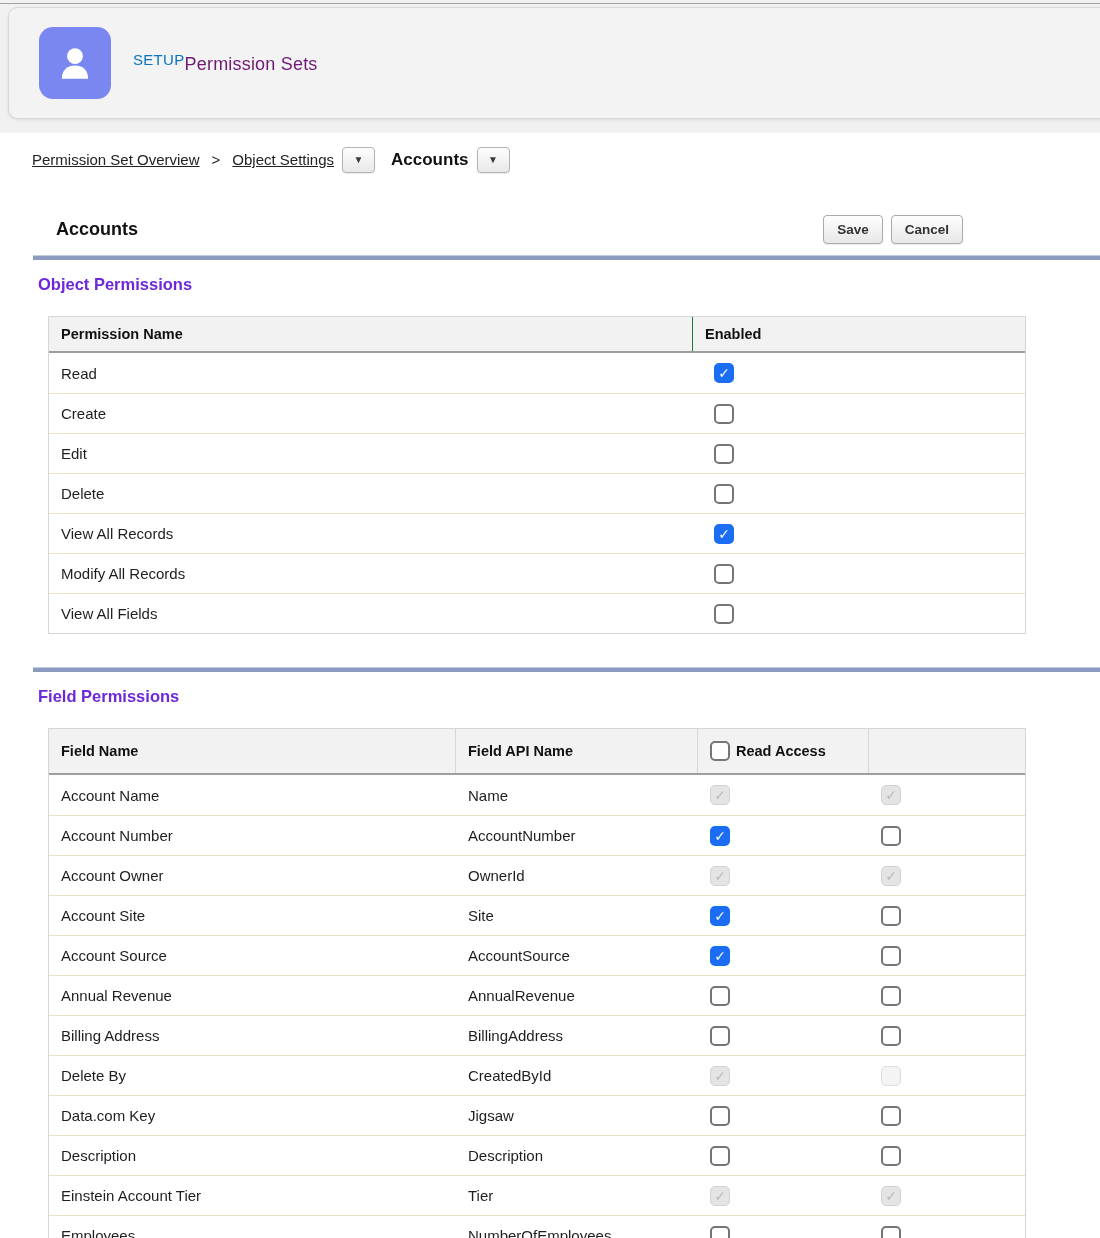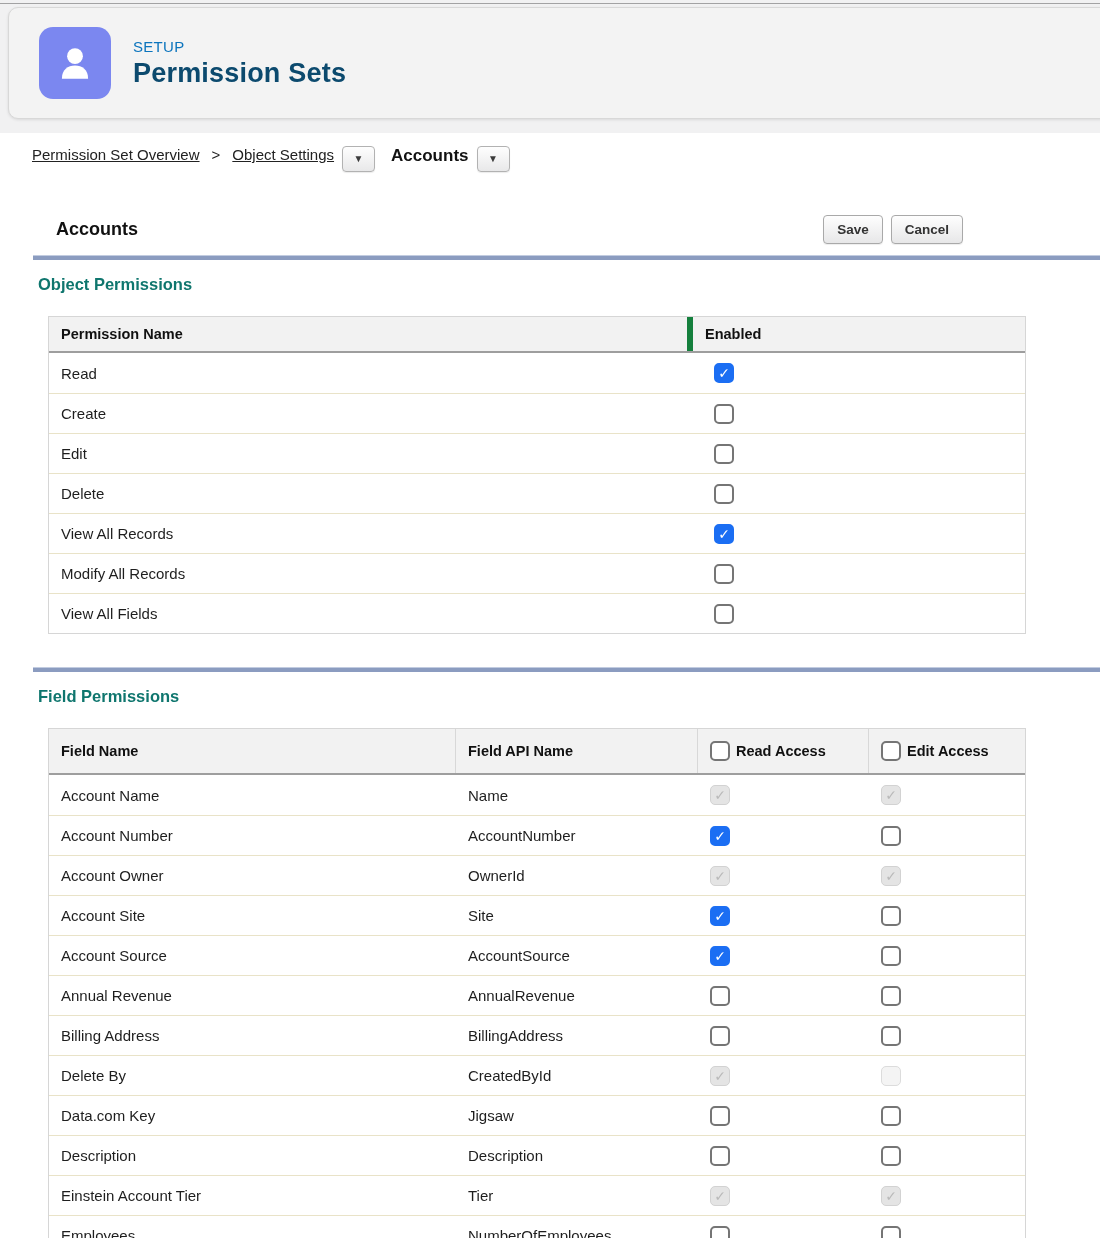--- a/index.html
+++ b/index.html
@@ -14,25 +14,25 @@
   .header-card{
     position:absolute;top:7px;left:8px;right:-14px;height:112px;
     background:#f3f3f3;border:1px solid #d8d8d8;border-radius:10px;
     box-shadow:0 1px 3px rgba(0,0,0,.10);
     display:flex;align-items:center;padding-left:30px;box-sizing:border-box;gap:22px;
   }
   .obj-icon{
     width:72px;height:72px;border-radius:14px;background:#7b87f0;
     display:flex;align-items:center;justify-content:center;flex:0 0 auto;
   }
-  .header-text{display:flex;flex-direction:column;}
+  .header-text{display:flex;flex-direction:row;}
   .eyebrow{color:#0b74bd;font-size:15px;letter-spacing:.3px;}
-  .page-title{color:#0c4a6e;font-size:27px;font-weight:bold;margin-top:3px;letter-spacing:.2px;}
-  
-  .breadcrumb{margin:13px 0 0 32px;display:flex;align-items:flex-start;font-size:15px;height:27px;}
+  .page-title{color:#701a75;font-size:18px;font-weight:normal;margin-top:3px;letter-spacing:.2px;}
+  
+  .breadcrumb{margin:13px 0 0 32px;display:flex;align-items:center;font-size:15px;height:27px;}
   .crumb-link{color:#222;text-decoration:underline;cursor:pointer;}
   .crumb-sep{margin:0 12px;color:#222;}
   .dd-btn{
     margin-left:8px;width:31px;height:24px;border:1px solid #b2b2b2;border-radius:4px;
     background:linear-gradient(#fefefe,#e8e8e9);
     display:inline-flex;align-items:center;justify-content:center;cursor:pointer;
     box-shadow:0 1px 1px rgba(0,0,0,.08);
   }
   .dd-btn .tri{font-size:10px;color:#3b3b3b;line-height:1;}
   .crumb-current{margin-left:16px;font-size:17px;font-weight:bold;color:#111;}
@@ -43,37 +43,37 @@
   .section-heading-lg{font-size:18px;font-weight:bold;color:#111;}
   .btn-group{display:flex;gap:8px;border-radius:7px;}
   .sf-btn{
     border:1px solid #a9a9a9;border-radius:4px;background:linear-gradient(#fefefe,#e7e7e8);
     font-family:inherit;font-size:13.5px;font-weight:bold;color:#333;
     padding:6px 13px;cursor:pointer;box-shadow:0 1px 1px rgba(0,0,0,.07);
   }
   
   .divider{margin:10px 0 0 33px;height:4px;background:#8b9cc0;border-top:1px solid #c2cce0;}
   .divider.second{margin-top:33px;}
-  .section-title{margin:15px 0 0 38px;font-size:16.5px;font-weight:bold;color:#0f766e;}
+  .section-title{margin:15px 0 0 38px;font-size:16.5px;font-weight:bold;color:#6d28d9;}
   
   .perm-table{
     margin:22px 0 0 48px;width:978px;border:1px solid #d6d6d6;box-sizing:border-box;background:#fff;
   }
   .t-head{display:flex;background:#f2f2f2;border-bottom:2px solid #9e9e9e;box-sizing:border-box;}
   .t-head .cell{font-weight:bold;font-size:14.5px;color:#111;display:flex;align-items:center;box-sizing:border-box;}
   .obj-table .t-head{height:36px;}
   .field-table .t-head{height:46px;text-align:right;}
   .t-row{display:flex;height:40px;border-top:1px solid #e9e3c8;box-sizing:border-box;background:#fff;}
   .t-row:first-child{border-top:none;}
   .t-row .cell{display:flex;align-items:center;font-size:15px;color:#1e1e1e;box-sizing:border-box;}
   .cell{padding-left:12px;}
   
   .obj-table .col-name{width:644px;}
   .obj-table .col-enabled{flex:1;}
-  .obj-table .t-head .col-name{border-right:6px solid #15803d;}
+  .obj-table .t-head .col-name{border-right:1px solid #15803d;}
   .obj-table .t-row .cb{margin-left:9px;}
   .field-table .col-field{width:407px;}
   .field-table .col-api{width:242px;}
   .field-table .col-read{width:171px;}
   .field-table .col-edit{flex:1;}
   .field-table .t-head .col-field,
   .field-table .t-head .col-api,
   .field-table .t-head .col-read{border-right:1px solid #d8d8d8;}
   .field-table .t-head .cb{margin-right:6px;}
   .field-table .t-row .col-read .cb{margin-left:0;}
@@ -190,26 +190,20 @@
 <div class="perm-table field-table">
   <div class="t-head">
     <div class="cell col-field">Field Name</div>
     <div class="cell col-api">Field API Name</div>
     <div class="cell col-read">
       <span id="hdr-read-cb">
           <div class="cb cb-unchecked"></div>
         </span>
       <span>Read Access</span>
     </div>
-    <div class="cell col-edit">
-      <span id="hdr-edit-cb">
-          <div class="cb cb-unchecked"></div>
-        </span>
-      <span>Edit Access</span>
-    </div>
   </div>
   <div id="field-rows">
       <div class="t-row">
         <div class="cell col-field">Account Name</div>
         <div class="cell col-api">Name</div>
         <div class="cell col-read">
           <div class="cb cb-disabled-checked">✓</div>
         </div>
         <div class="cell col-edit">
           <div class="cb cb-disabled-checked">✓</div>

